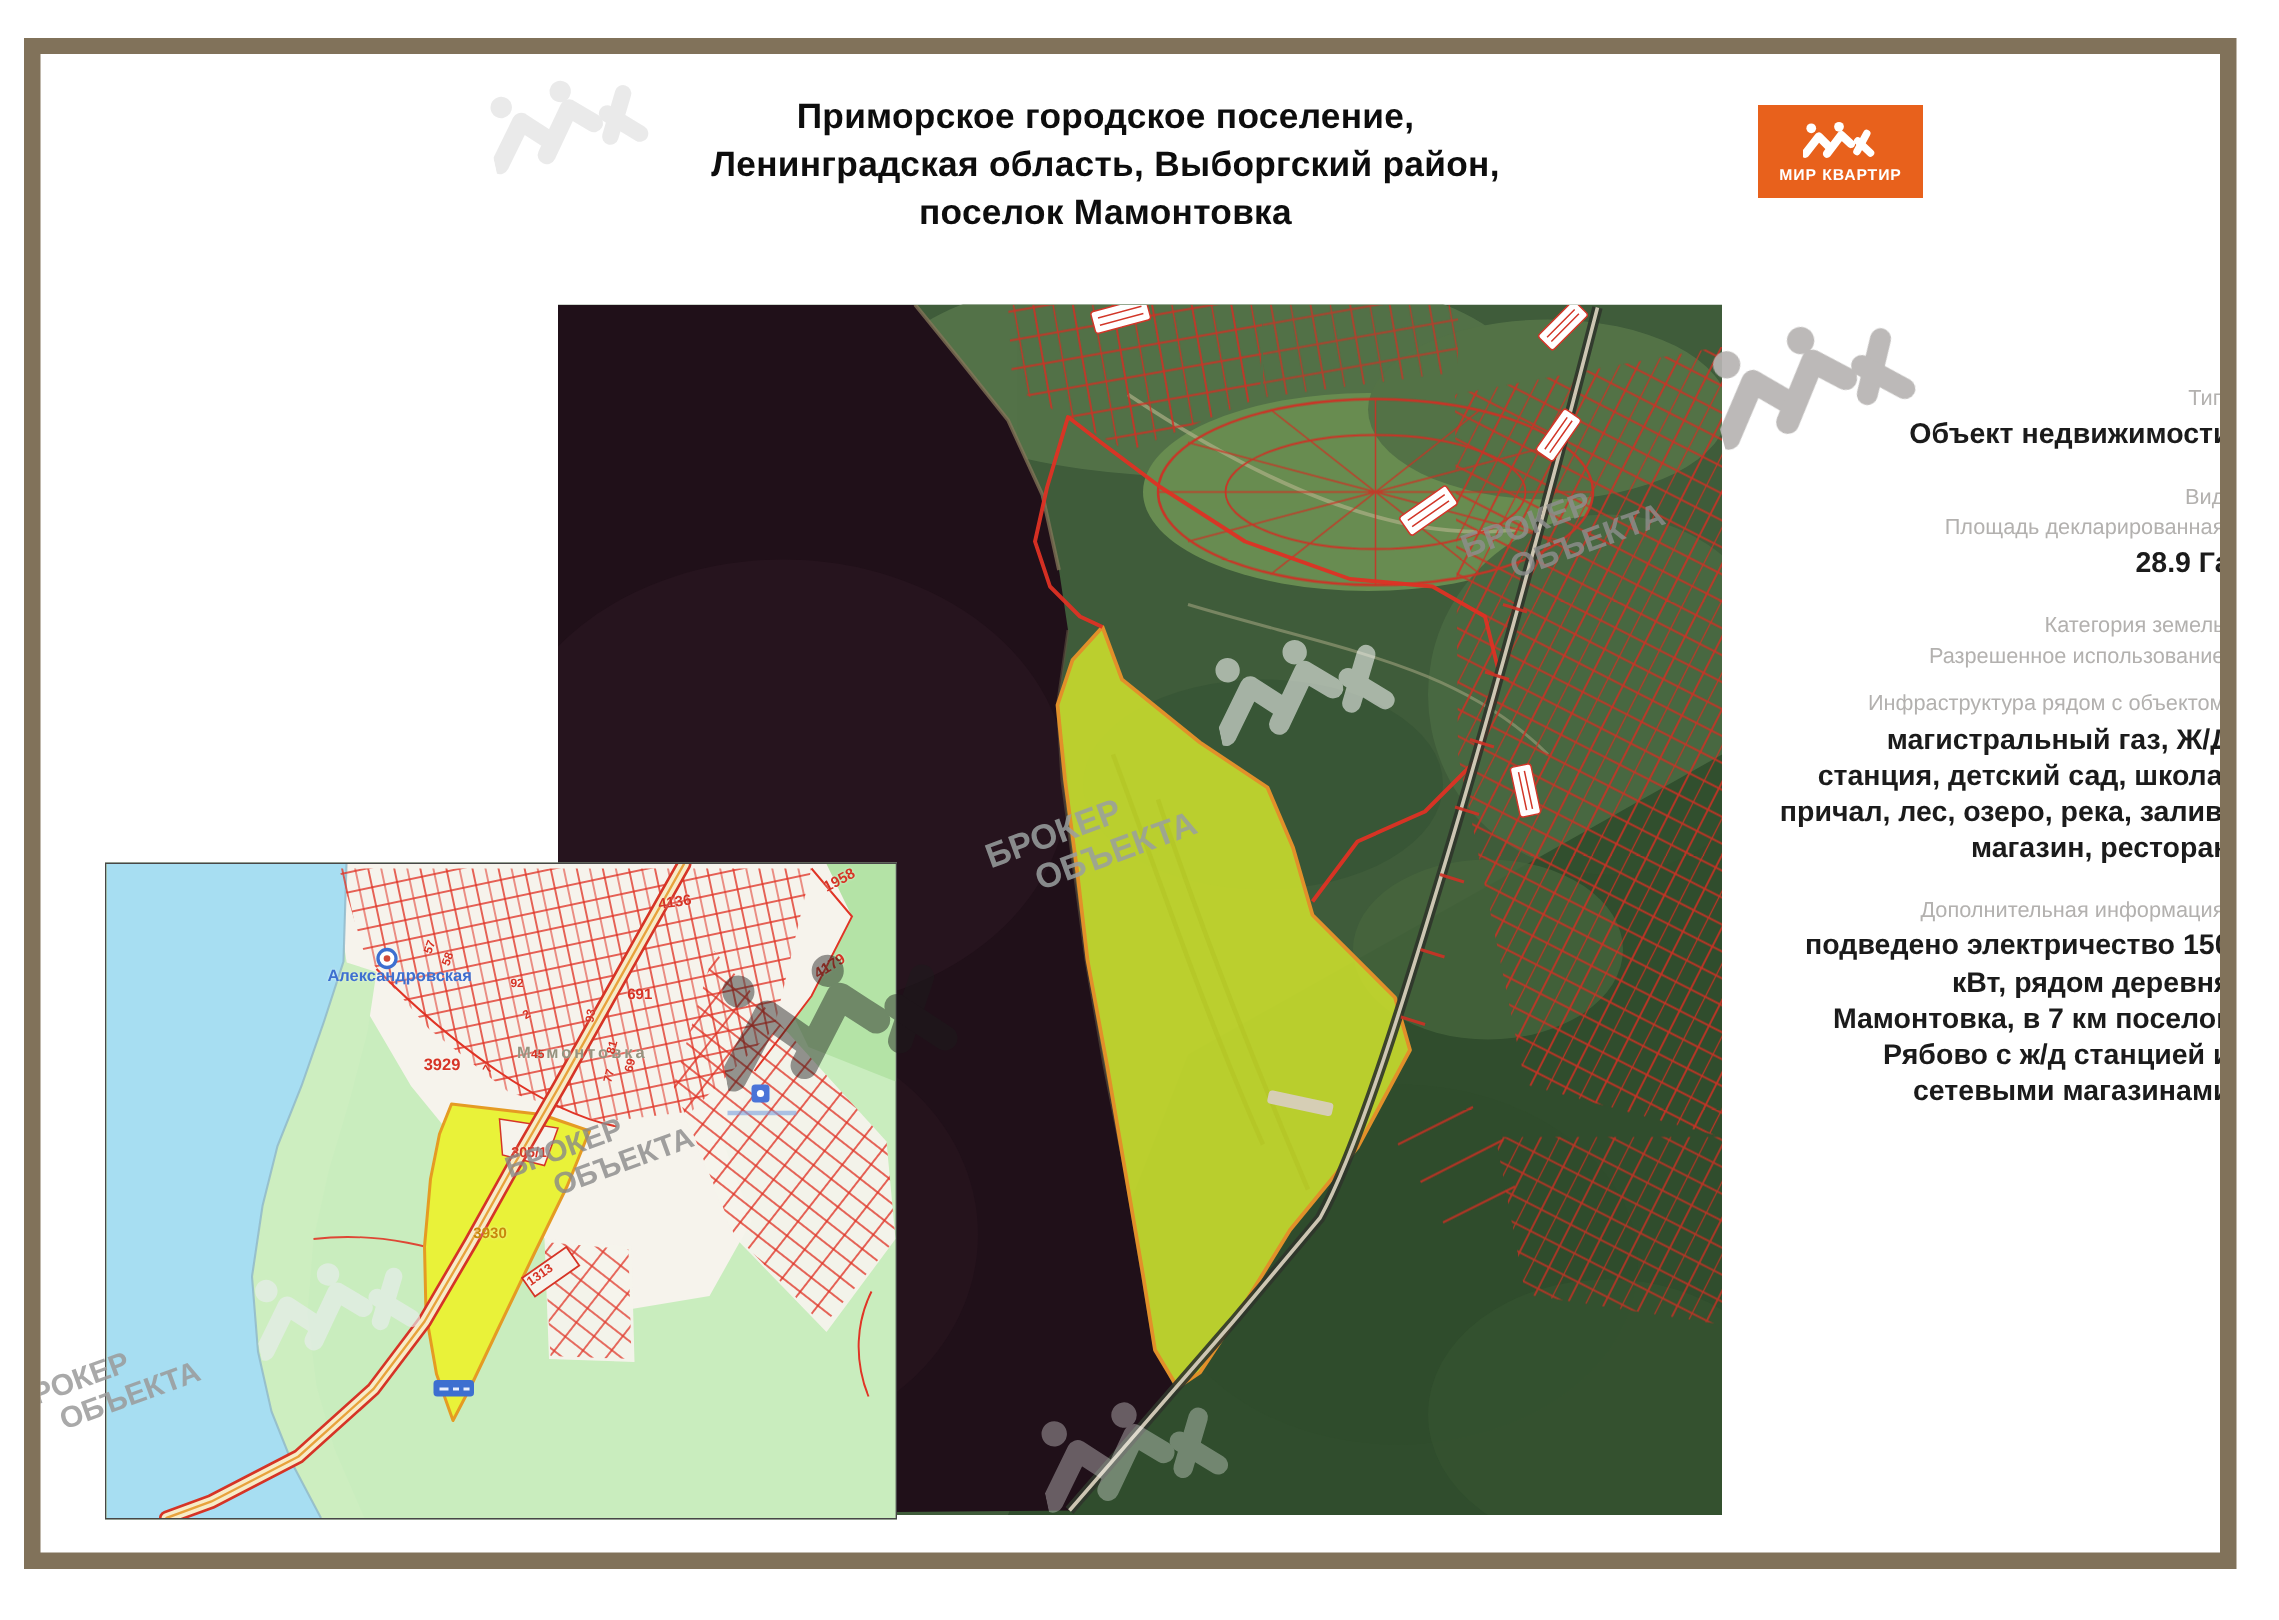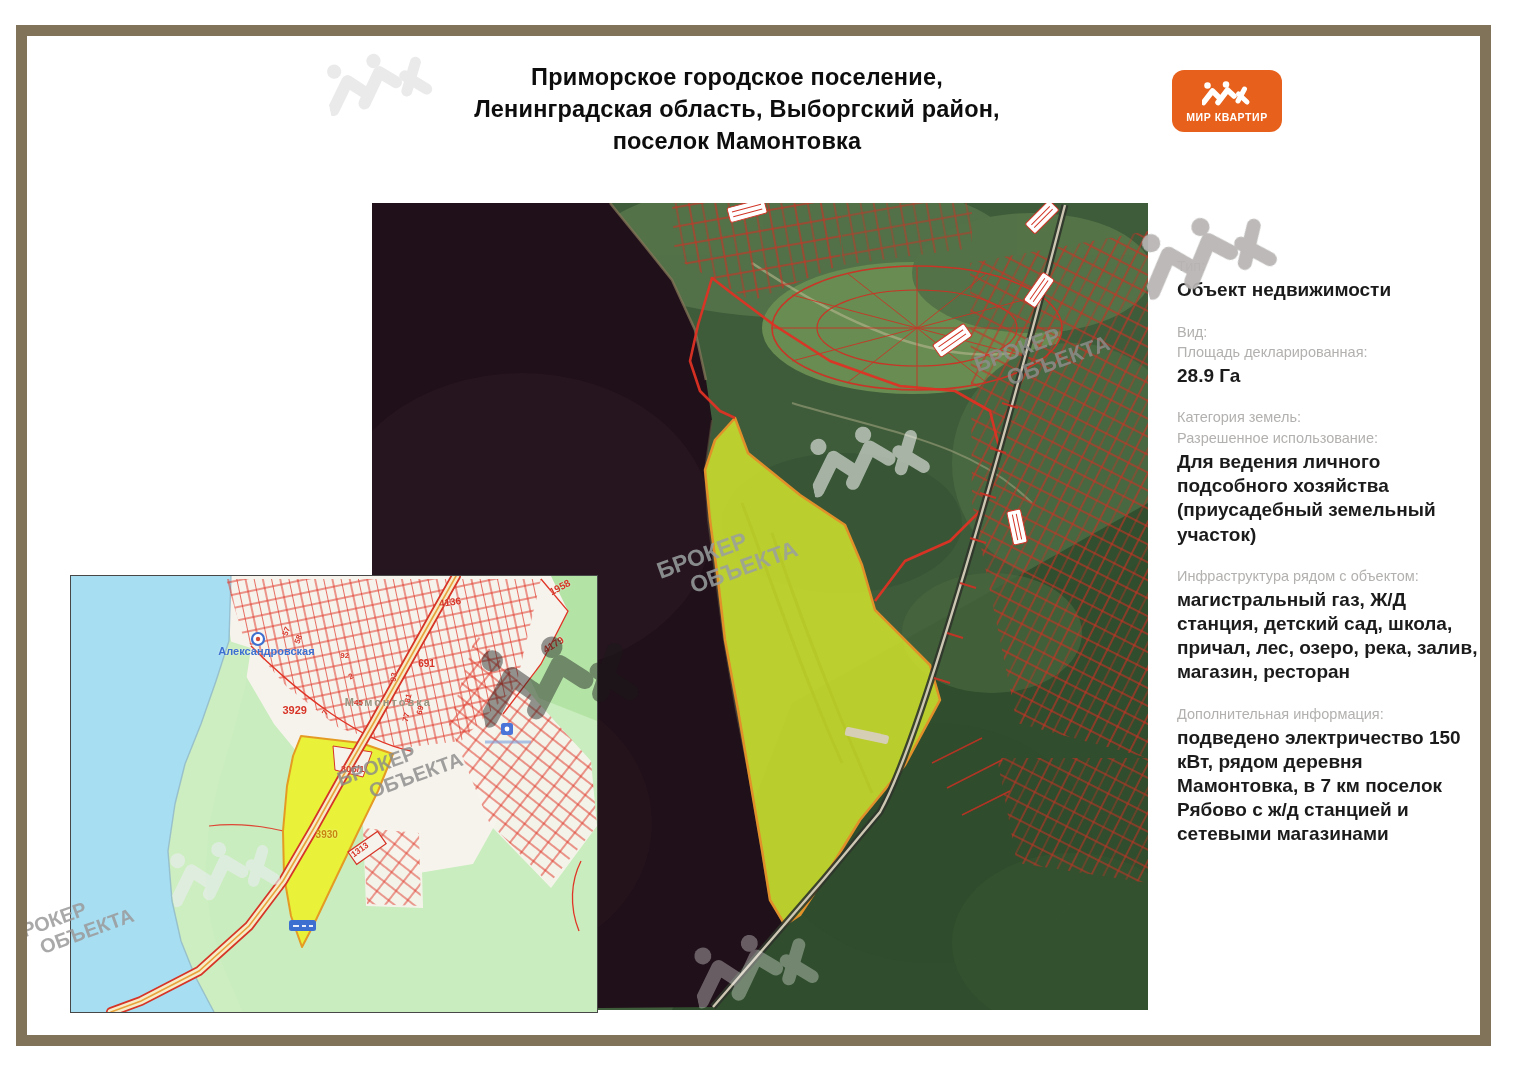--- a/index.html
+++ b/index.html
@@ -8,34 +8,34 @@
   .frame{position:absolute;left:16px;top:25px;width:1475px;height:1021px;
     border:11px solid #81725a;box-sizing:border-box;z-index:40;pointer-events:none;}
   .content{position:absolute;left:27px;top:36px;width:1464px;height:1010px;overflow:hidden;z-index:1;}
 
   
   .title{position:absolute;left:220px;top:26px;width:980px;text-align:center;
     font-size:23.5px;font-weight:bold;color:#0d0d0d;line-height:1.36;letter-spacing:.2px;z-index:5;}
 
   
   .logo{position:absolute;left:1145px;top:34px;width:110px;height:62px;background:#e8611c;
-    border-radius:12px;z-index:5;display:flex;flex-direction:column;align-items:center;justify-content:center;gap:2px;}
+    border-radius:0;z-index:5;display:flex;flex-direction:column;align-items:center;justify-content:center;gap:2px;}
   .logo .mk-ic{width:64px;height:30px;color:#ffffff;}
   .logo .logo-text{color:#fff;font-size:10.5px;font-weight:bold;letter-spacing:.6px;}
 
   
   .satmap{position:absolute;left:345px;top:167px;width:776px;height:807px;z-index:1;}
   .insetmap{position:absolute;left:43px;top:539px;width:526px;height:436px;z-index:2;
     border:1px solid #474747;box-sizing:content-box;background:#c9edbe;}
   .inset-labels{position:absolute;left:0;top:0;width:100%;height:100%;z-index:3;}
   .map-label{position:absolute;font-weight:bold;white-space:nowrap;transform-origin:left center;
     text-shadow:0 0 2px rgba(255,255,255,.55);}
 
   
-  .sidebar{position:absolute;left:1150px;top:222px;width:310px;z-index:2;}
+  .sidebar{position:absolute;left:1150px;top:222px;width:310px;z-index:2;text-align:right;}
   .f-label{font-size:14.5px;color:#b3b1af;margin-bottom:3px;line-height:1.2;}
   .f-value{font-size:19px;font-weight:bold;color:#1b1b1b;line-height:1.27;margin-bottom:21px;}
   .field.gap{margin-top:14px;}
 
   
   .wm-text{position:absolute;z-index:6;font-weight:bold;line-height:1.08;transform:rotate(-20deg);
     white-space:nowrap;pointer-events:none;}
   .wm-text .l2{display:block;padding-left:26px;}
   .mk-glyph{position:absolute;z-index:6;pointer-events:none;}
 </style>
@@ -223,21 +223,21 @@
       </svg>
       <div class="inset-labels" id="inset-labels">
           <span class="map-label" style="left: 28%; top: 15.8%; color: rgb(61, 111, 208); font-size: 11px;">Александровская</span>
           <span class="map-label" style="left: 49%; top: 27.6%; color: rgb(150, 147, 127); font-size: 11px; letter-spacing: 2px; margin-left: 16px;">Мамонтовка</span>
           <span class="map-label" style="left: 40.2%; top: 29.4%; color: rgb(214, 52, 38); font-size: 11px;">3929</span>
           <span class="map-label" style="left: 70%; top: 5%; color: rgb(214, 52, 38); font-size: 10px; transform: rotate(-8deg);">4136</span>
           <span class="map-label" style="left: 91%; top: 2.6%; color: rgb(214, 52, 38); font-size: 10px; transform: rotate(-28deg);">1958</span>
           <span class="map-label" style="left: 90%; top: 15.8%; color: rgb(214, 52, 38); font-size: 10px; transform: rotate(-32deg);">4179</span>
           <span class="map-label" style="left: 66%; top: 18.8%; color: rgb(214, 52, 38); font-size: 10px; text-align: center;">691</span>
           <span class="map-label" style="left: 51.3%; top: 43%; color: rgb(214, 52, 38); font-size: 9.5px;">305/1</span>
-          <span class="map-label" style="left: 46.5%; top: 55.2%; color: rgb(200, 135, 10); font-size: 10px; margin-top: 12px;">3930</span>
+          <span class="map-label" style="left: 46.5%; top: 55.2%; color: rgb(200, 135, 10); font-size: 10px;">3930</span>
           <span class="map-label" style="left: 53.5%; top: 62.8%; color: rgb(214, 52, 38); font-size: 8.5px; transform: rotate(-35deg);">1313</span>
           <span class="map-label" style="left: 40.6%; top: 12.6%; color: rgb(214, 52, 38); font-size: 8px; transform: rotate(-70deg);">57</span>
           <span class="map-label" style="left: 43%; top: 14.4%; color: rgb(214, 52, 38); font-size: 8px; transform: rotate(-70deg);">58</span>
           <span class="map-label" style="left: 51.2%; top: 17.2%; color: rgb(214, 52, 38); font-size: 8px;">92</span>
           <span class="map-label" style="left: 52.8%; top: 22.2%; color: rgb(214, 52, 38); font-size: 8px; transform: rotate(-30deg);">2</span>
           <span class="map-label" style="left: 53.8%; top: 27.9%; color: rgb(214, 52, 38); font-size: 8px;">45</span>
           <span class="map-label" style="left: 48.1%; top: 30.8%; color: rgb(214, 52, 38); font-size: 8px; transform: rotate(-60deg);">7</span>
           <span class="map-label" style="left: 61.2%; top: 23.2%; color: rgb(214, 52, 38); font-size: 8px; transform: rotate(-80deg);">93</span>
           <span class="map-label" style="left: 63.9%; top: 28%; color: rgb(214, 52, 38); font-size: 8px; transform: rotate(-75deg);">81</span>
           <span class="map-label" style="left: 66.1%; top: 30.8%; color: rgb(214, 52, 38); font-size: 8px; transform: rotate(-75deg);">69</span>
@@ -255,21 +255,20 @@
       </div>
       <div class="field">
         <div class="f-label">Площадь декларированная:</div>
         <div class="f-value">28.9 Га</div>
       </div>
       <div class="field">
         <div class="f-label">Категория земель:</div>
       </div>
       <div class="field">
         <div class="f-label">Разрешенное использование:</div>
-        <div class="f-value">Для ведения личного подсобного хозяйства (приусадебный земельный участок)</div>
       </div>
       <div class="field gap">
         <div class="f-label">Инфраструктура рядом с объектом:</div>
         <div class="f-value">магистральный газ, Ж/Д станция, детский сад, школа, причал, лес, озеро, река, залив, магазин, ресторан</div>
       </div>
       <div class="field gap">
         <div class="f-label">Дополнительная информация:</div>
         <div class="f-value">подведено электричество 150 кВт, рядом деревня Мамонтовка, в 7 км поселок Рябово с ж/д станцией и сетевыми магазинами</div>
       </div>
     </div>

